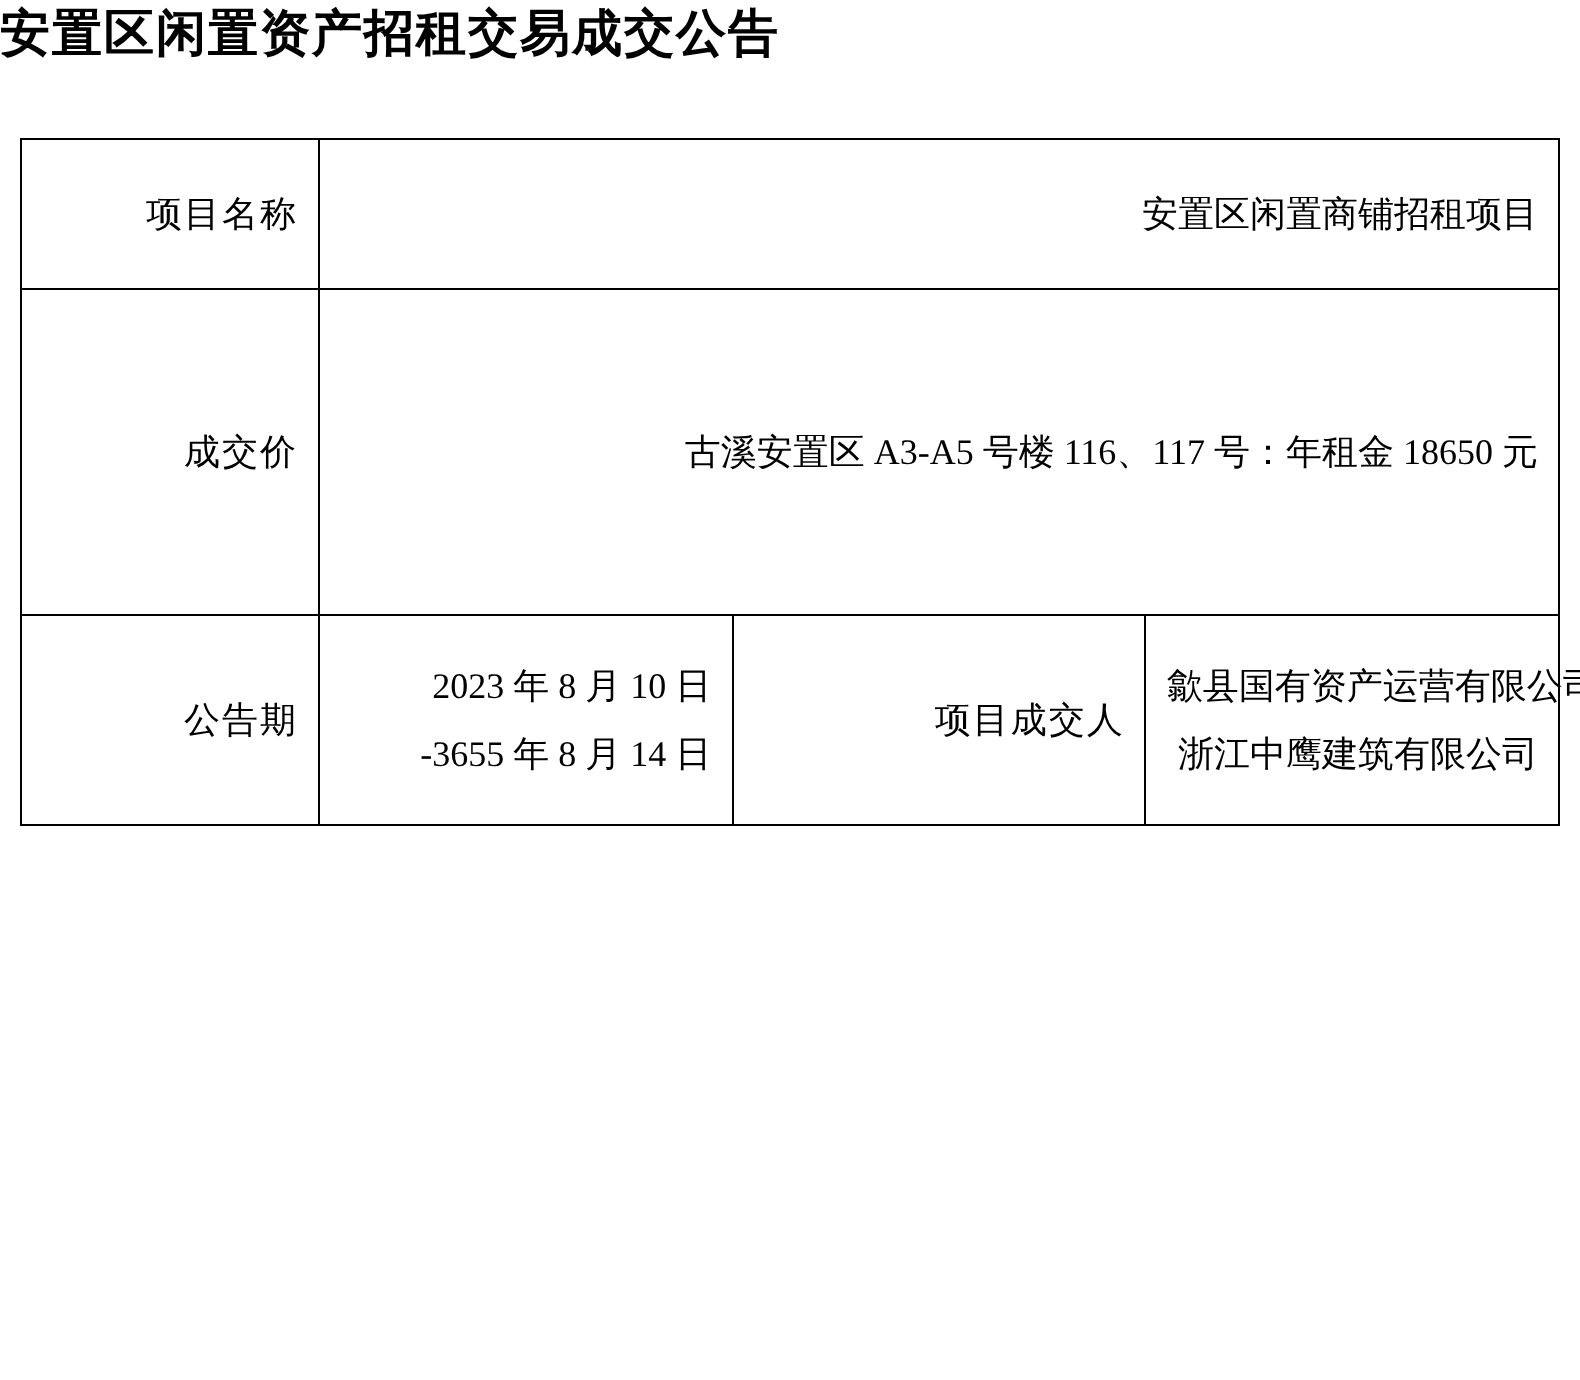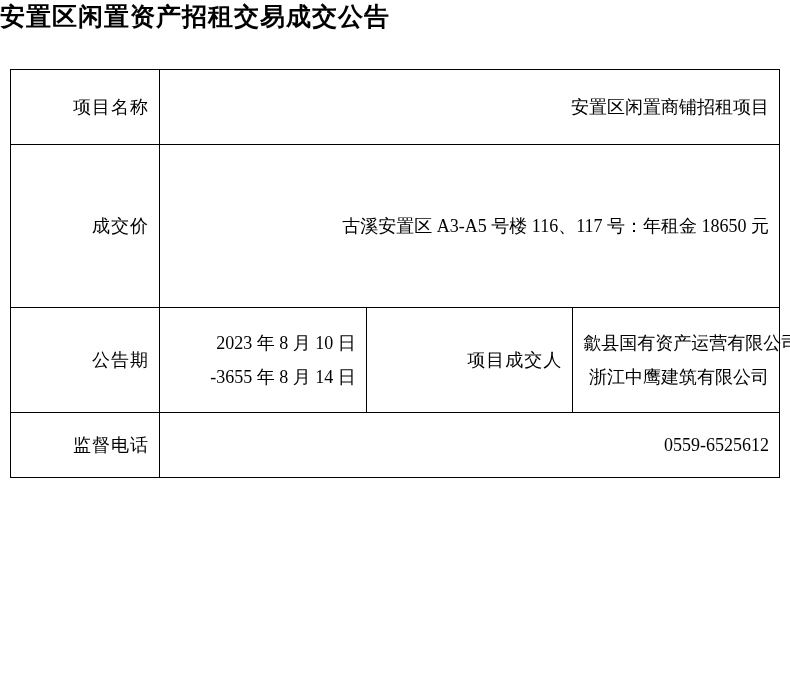--- a/index.html
+++ b/index.html
@@ -100,20 +100,16 @@
           <span class="nowrap-line">2023 年 8 月 10 日</span>
           <span class="nowrap-line">-3655 年 8 月 14 日</span>
         </td>
         <td class="place-label">项目成交人</td>
         <td class="place-value">
           <span class="nowrap-line">歙县国有资产运营有限公司</span>
           <span class="nowrap-line">浙江中鹰建筑有限公司</span>
         </td>
       </tr>
 
-      <tr class="row-phone">
-        <td class="label-cell">监督电话</td>
-        <td class="value-cell" colspan="3">0559-6525612</td>
-      </tr>
     </tbody>
   </table>
 
 </div>
 
 </body></html>

